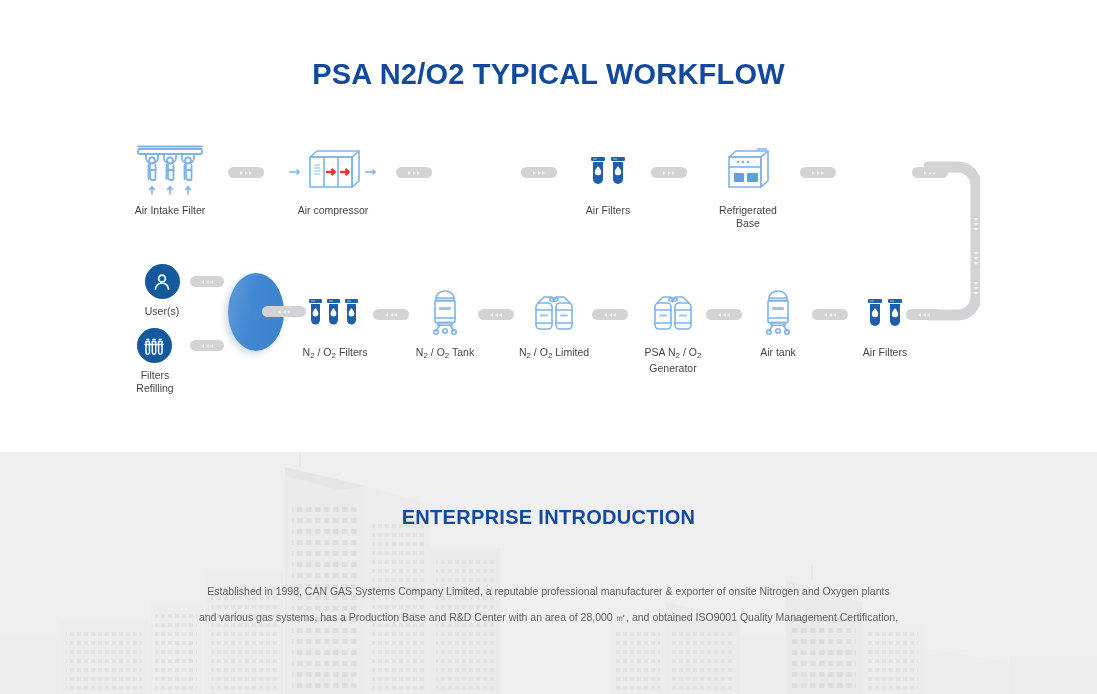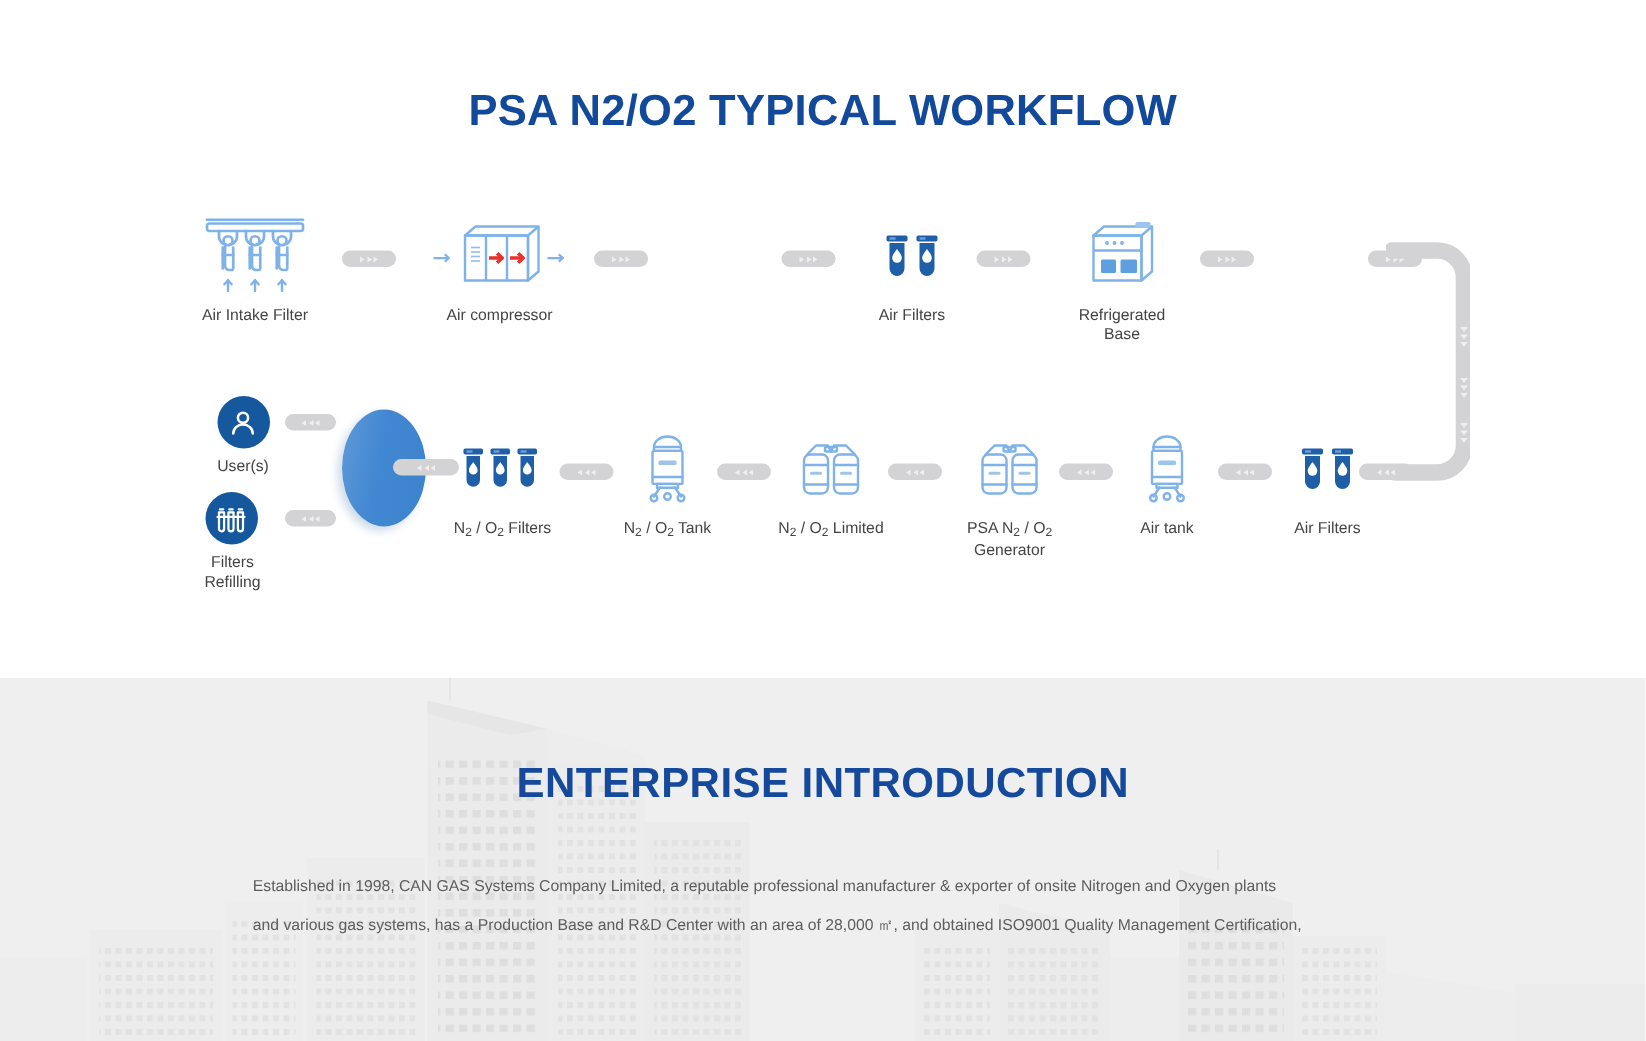--- a/index.html
+++ b/index.html
@@ -67,25 +67,25 @@
   }
 
   
   .enterprise-section {
     position: absolute; left: 0; top: 452px; width: 1097px; height: 242px;
     background: #efefef; overflow: hidden;
   }
   .city { position: absolute; left: 0; top: 0; width: 1097px; height: 242px; opacity: .75; }
   .ent-title {
     position: absolute; left: 0; top: 54px; width: 1097px; text-align: center;
-    font-size: 28px; font-weight: bold; color: #14499c; letter-spacing: .3px;
+    font-size: 20px; font-weight: bold; color: #14499c; letter-spacing: .3px;
   }
   .ent-body {
     position: absolute; left: 50%; transform: translateX(-50%); top: 126px;
-    width: 760px; text-align: left;
+    width: 760px; text-align: center;
     font-size: 10.5px; line-height: 26px; color: #5d5d5d;
   }
 </style>
 </head>
 <body>
 
 <div class="page">
 
   <div class="workflow-section">
 

